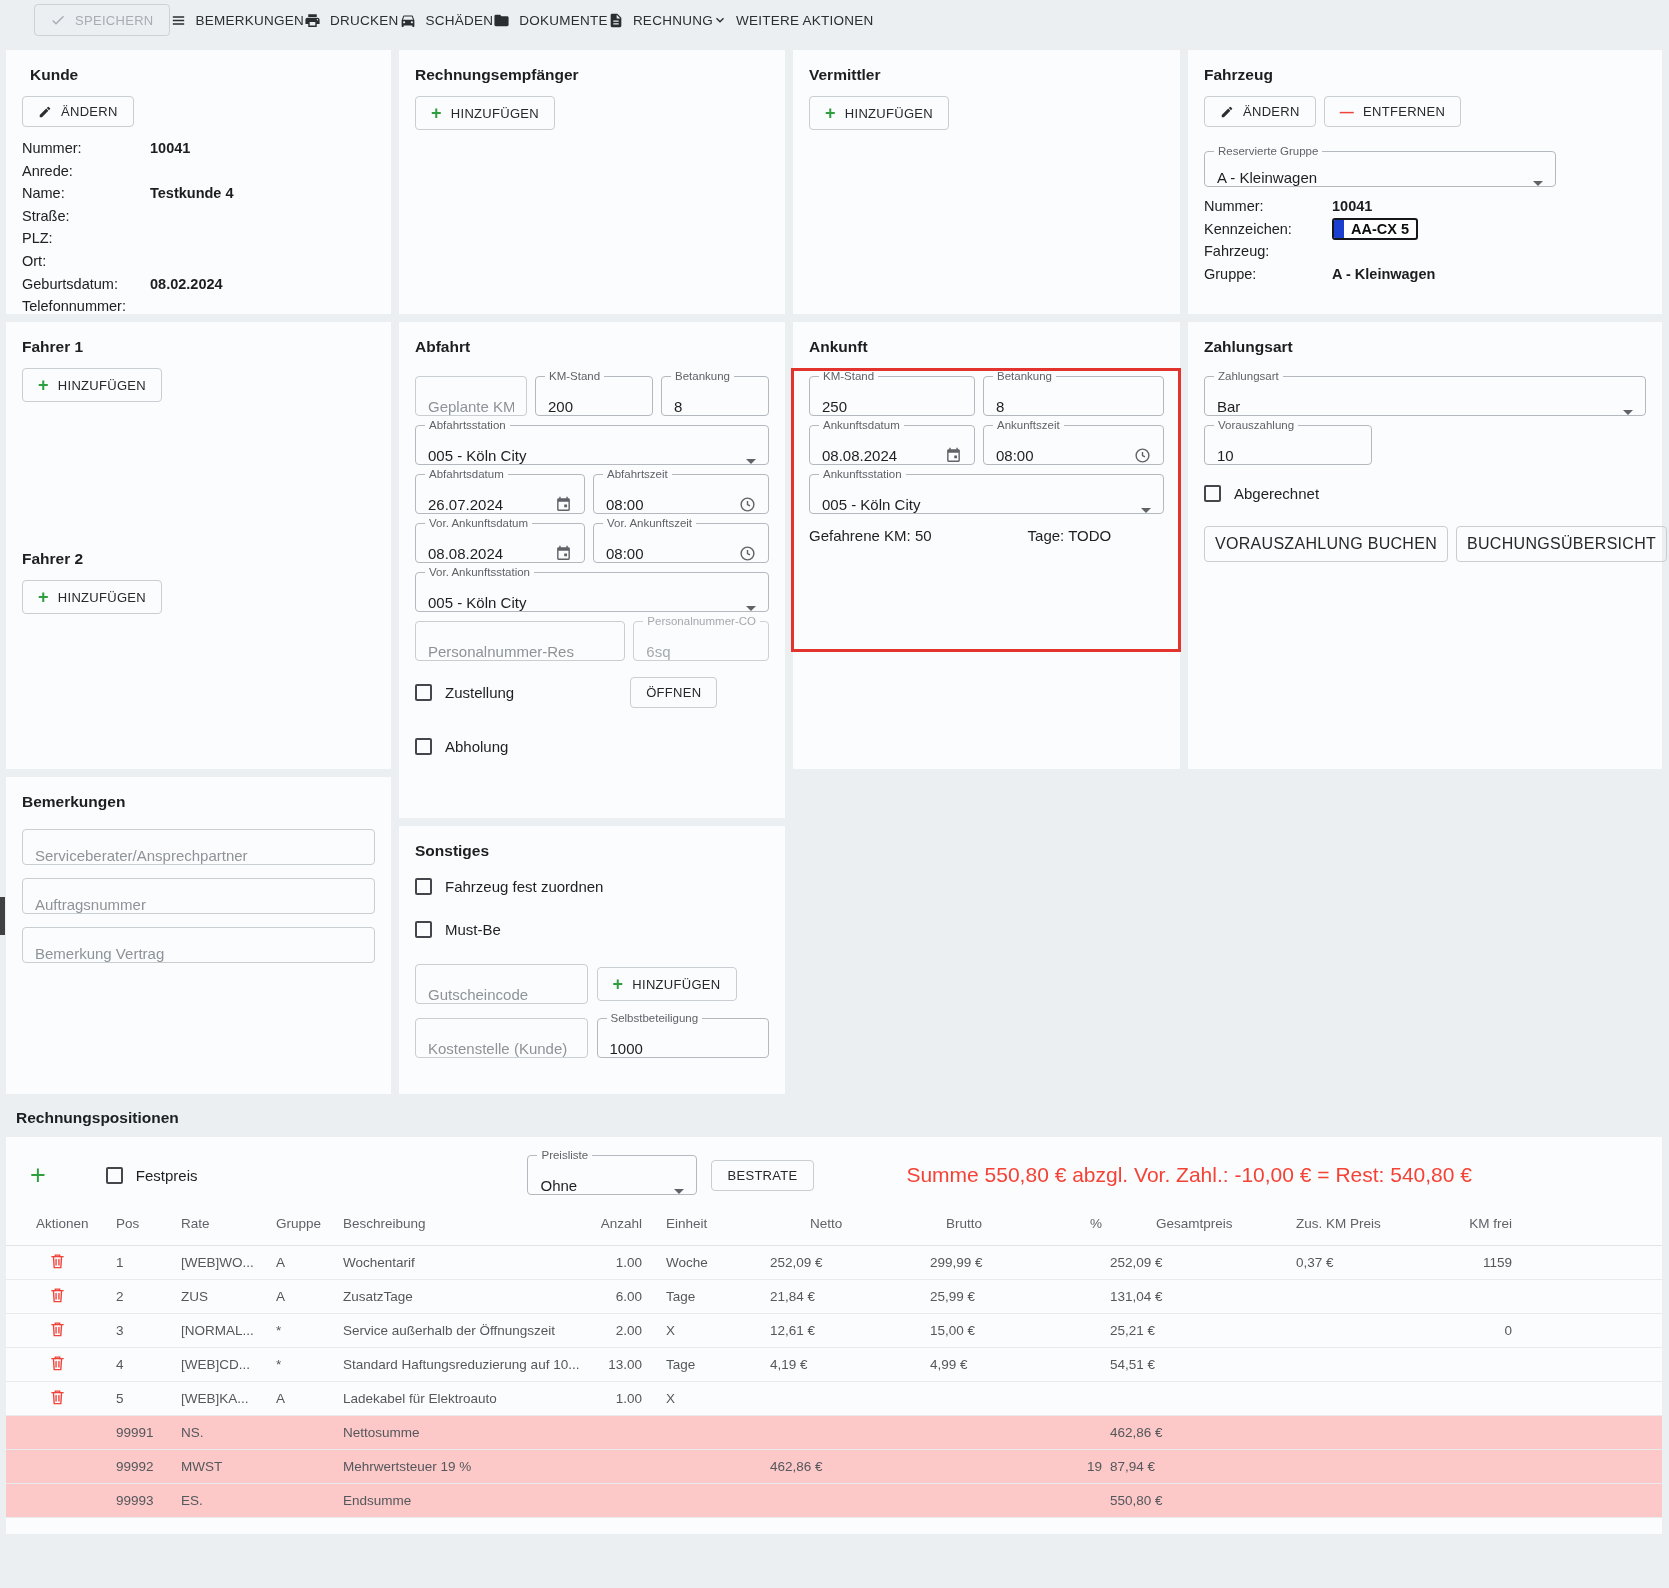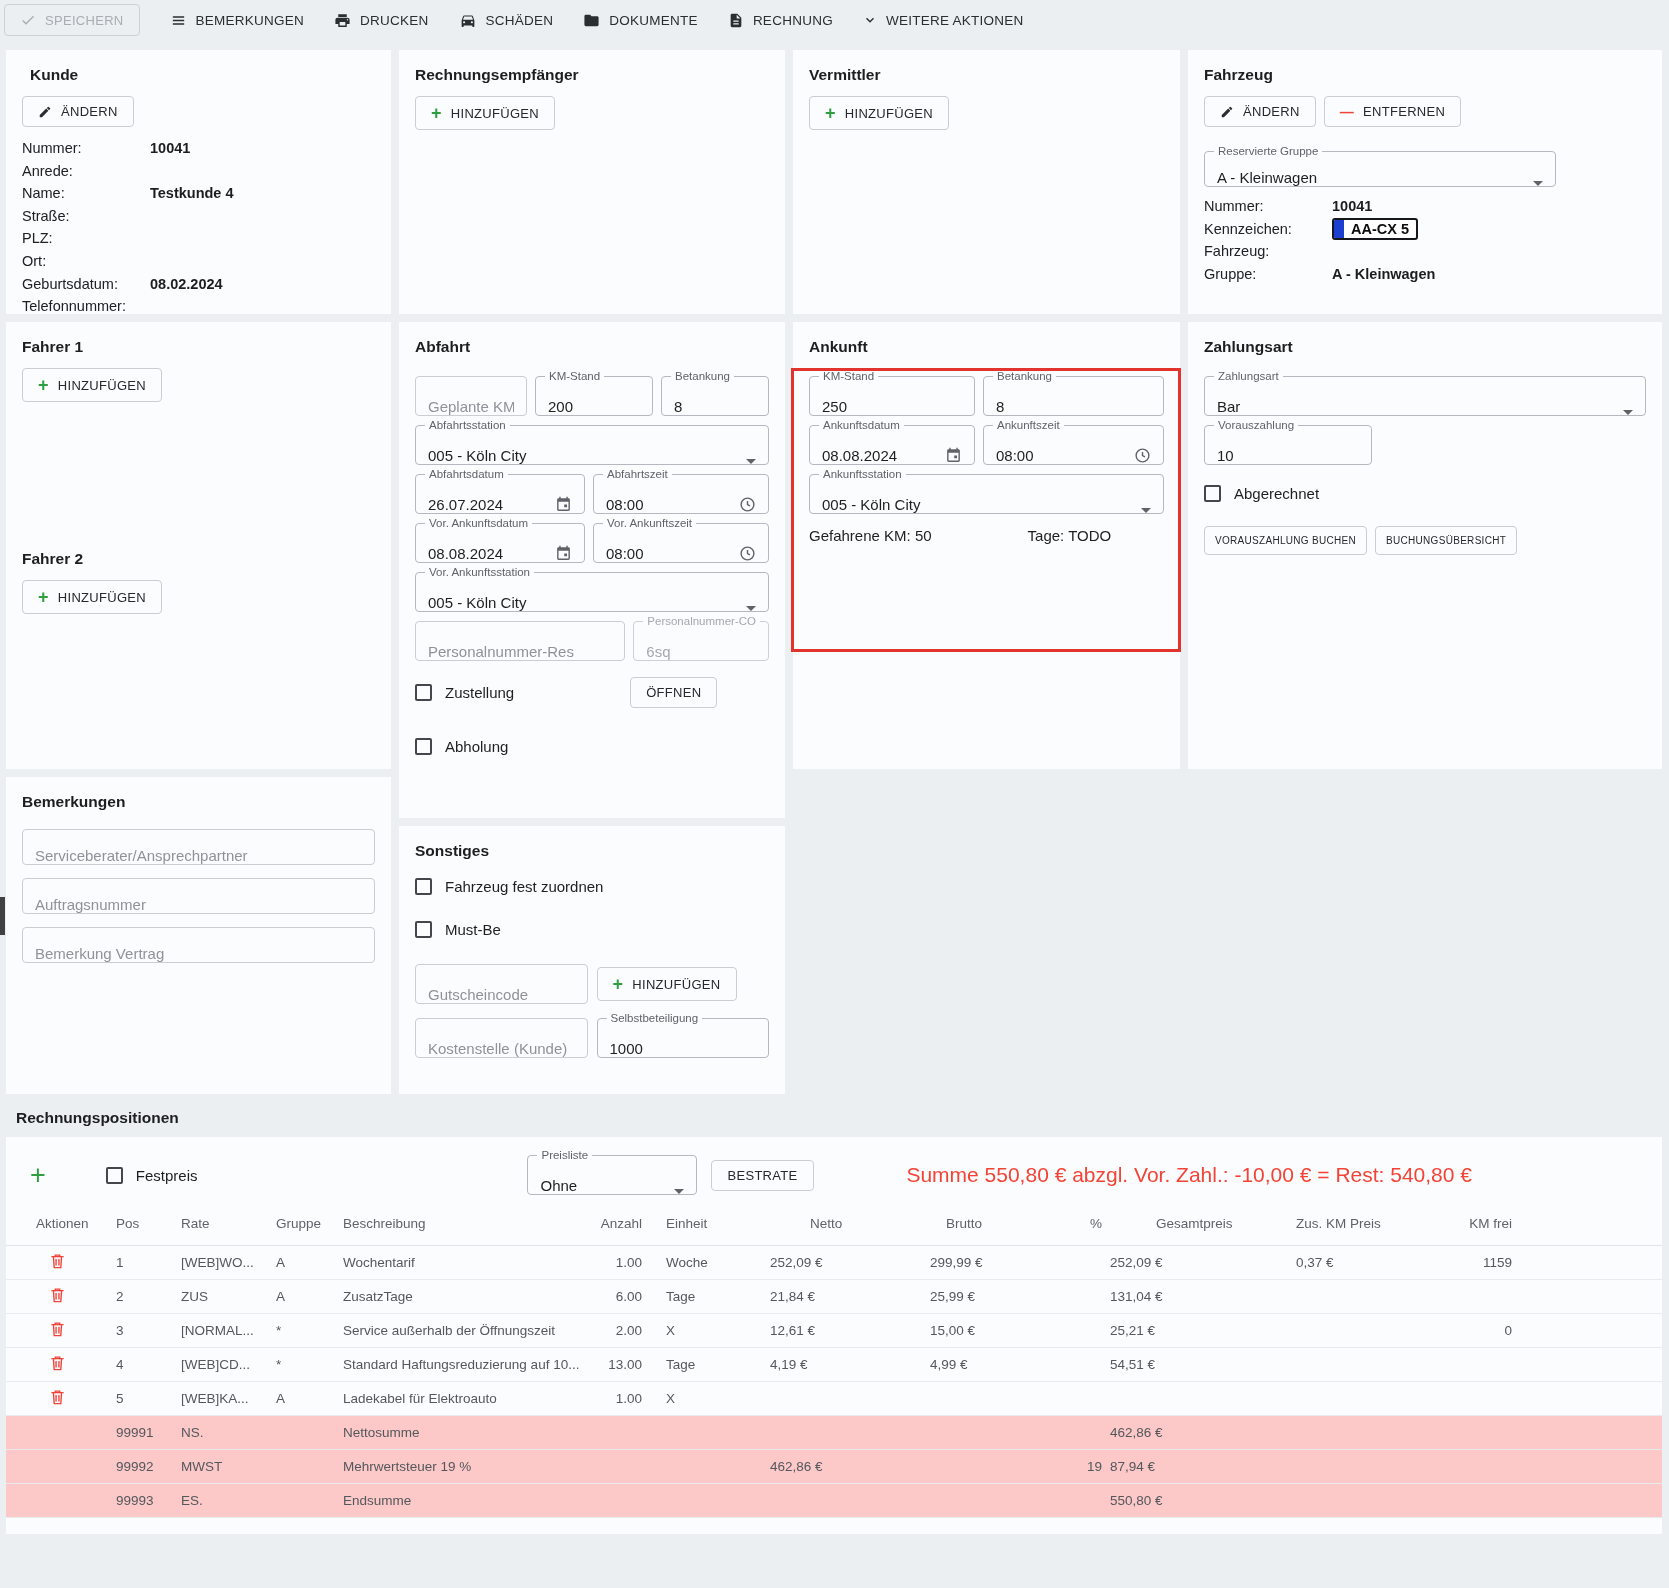--- a/index.html
+++ b/index.html
@@ -12,21 +12,21 @@
   html,body{margin:0;padding:0;}
   body{
     width:1669px;height:1588px;background:var(--bg);
     font-family:"Liberation Sans",sans-serif;color:var(--txt);
     position:relative;overflow:hidden;
   }
   
   .app-header{display:flex;align-items:center;gap:16px;padding:12px 0 2px 16px;height:46px;}
   .app-title{font-size:20px;font-weight:400;color:#1f2123;}
   
-  .topbar{display:flex;align-items:center;gap:30px;padding:8px 0 10px 4px;height:42px;}
+  .topbar{display:flex;align-items:center;padding:8px 0 10px 34px;height:42px;}
   .tb-flat{display:inline-flex;align-items:center;gap:9px;background:none;border:none;cursor:pointer;
     font-family:inherit;font-size:13.5px;font-weight:500;letter-spacing:.25px;color:#2b2e31;padding:4px 0;}
   .tb-flat svg{flex:none;}
   .btn{display:inline-flex;align-items:center;gap:9px;border:1px solid var(--border-light);border-radius:4px;
     background:transparent;cursor:pointer;font-family:inherit;font-size:13px;font-weight:500;
     letter-spacing:.3px;color:#26282b;padding:7px 15px;white-space:nowrap;}
   .btn.disabled{color:#a7adb3;border-color:#ccd1d5;cursor:default;}
   .ic-plus{color:var(--green);font-size:18px;font-weight:600;line-height:1;}
   .ic-minus{color:var(--red);font-weight:700;font-size:14px;line-height:1;}
   
@@ -67,21 +67,21 @@
   .abfahrt .r1{grid-template-columns:112px 118px 1fr;}
   .two{grid-template-columns:170px 1fr;}
   .pn-row{grid-template-columns:1.55fr 1fr;}
   .zu-row{display:grid;grid-template-columns:1.55fr 1fr;align-items:center;margin-top:16px;}
   .abh-row{margin-top:30px;}
   .ank-r1{grid-template-columns:166px 1fr;}
   .trip-facts{display:flex;gap:96px;margin-top:13px;font-size:15px;color:#1d1f21;}
   .za-voraus{width:168px;}
   .za-cb{margin-top:20px;}
   .za-btns{margin-top:24px;display:flex;gap:8px;}
-  .za-btns .btn{padding:8px 10px;font-size:10px;}
+  .za-btns .btn{padding:8px 10px;font-size:16px;}
   .bem-input{height:36px;margin-bottom:13px;}
   .so-cb{margin:18px 0 26px;}
   .so-row{display:grid;grid-template-columns:1fr 1fr;gap:9px;margin-top:14px;align-items:center;}
   .so-row .btn{justify-self:start;}
   
   .annotation{position:absolute;left:791px;top:368px;width:390px;height:284px;
     border:3px solid var(--red-anno);pointer-events:none;z-index:5;}
   .edge-artifact{position:absolute;left:0;top:897px;width:5px;height:38px;background:#3f4143;}
   
   .inv-heading{margin:15px 0 0 16px;font-size:15.5px;font-weight:700;color:#1c1e20;}

